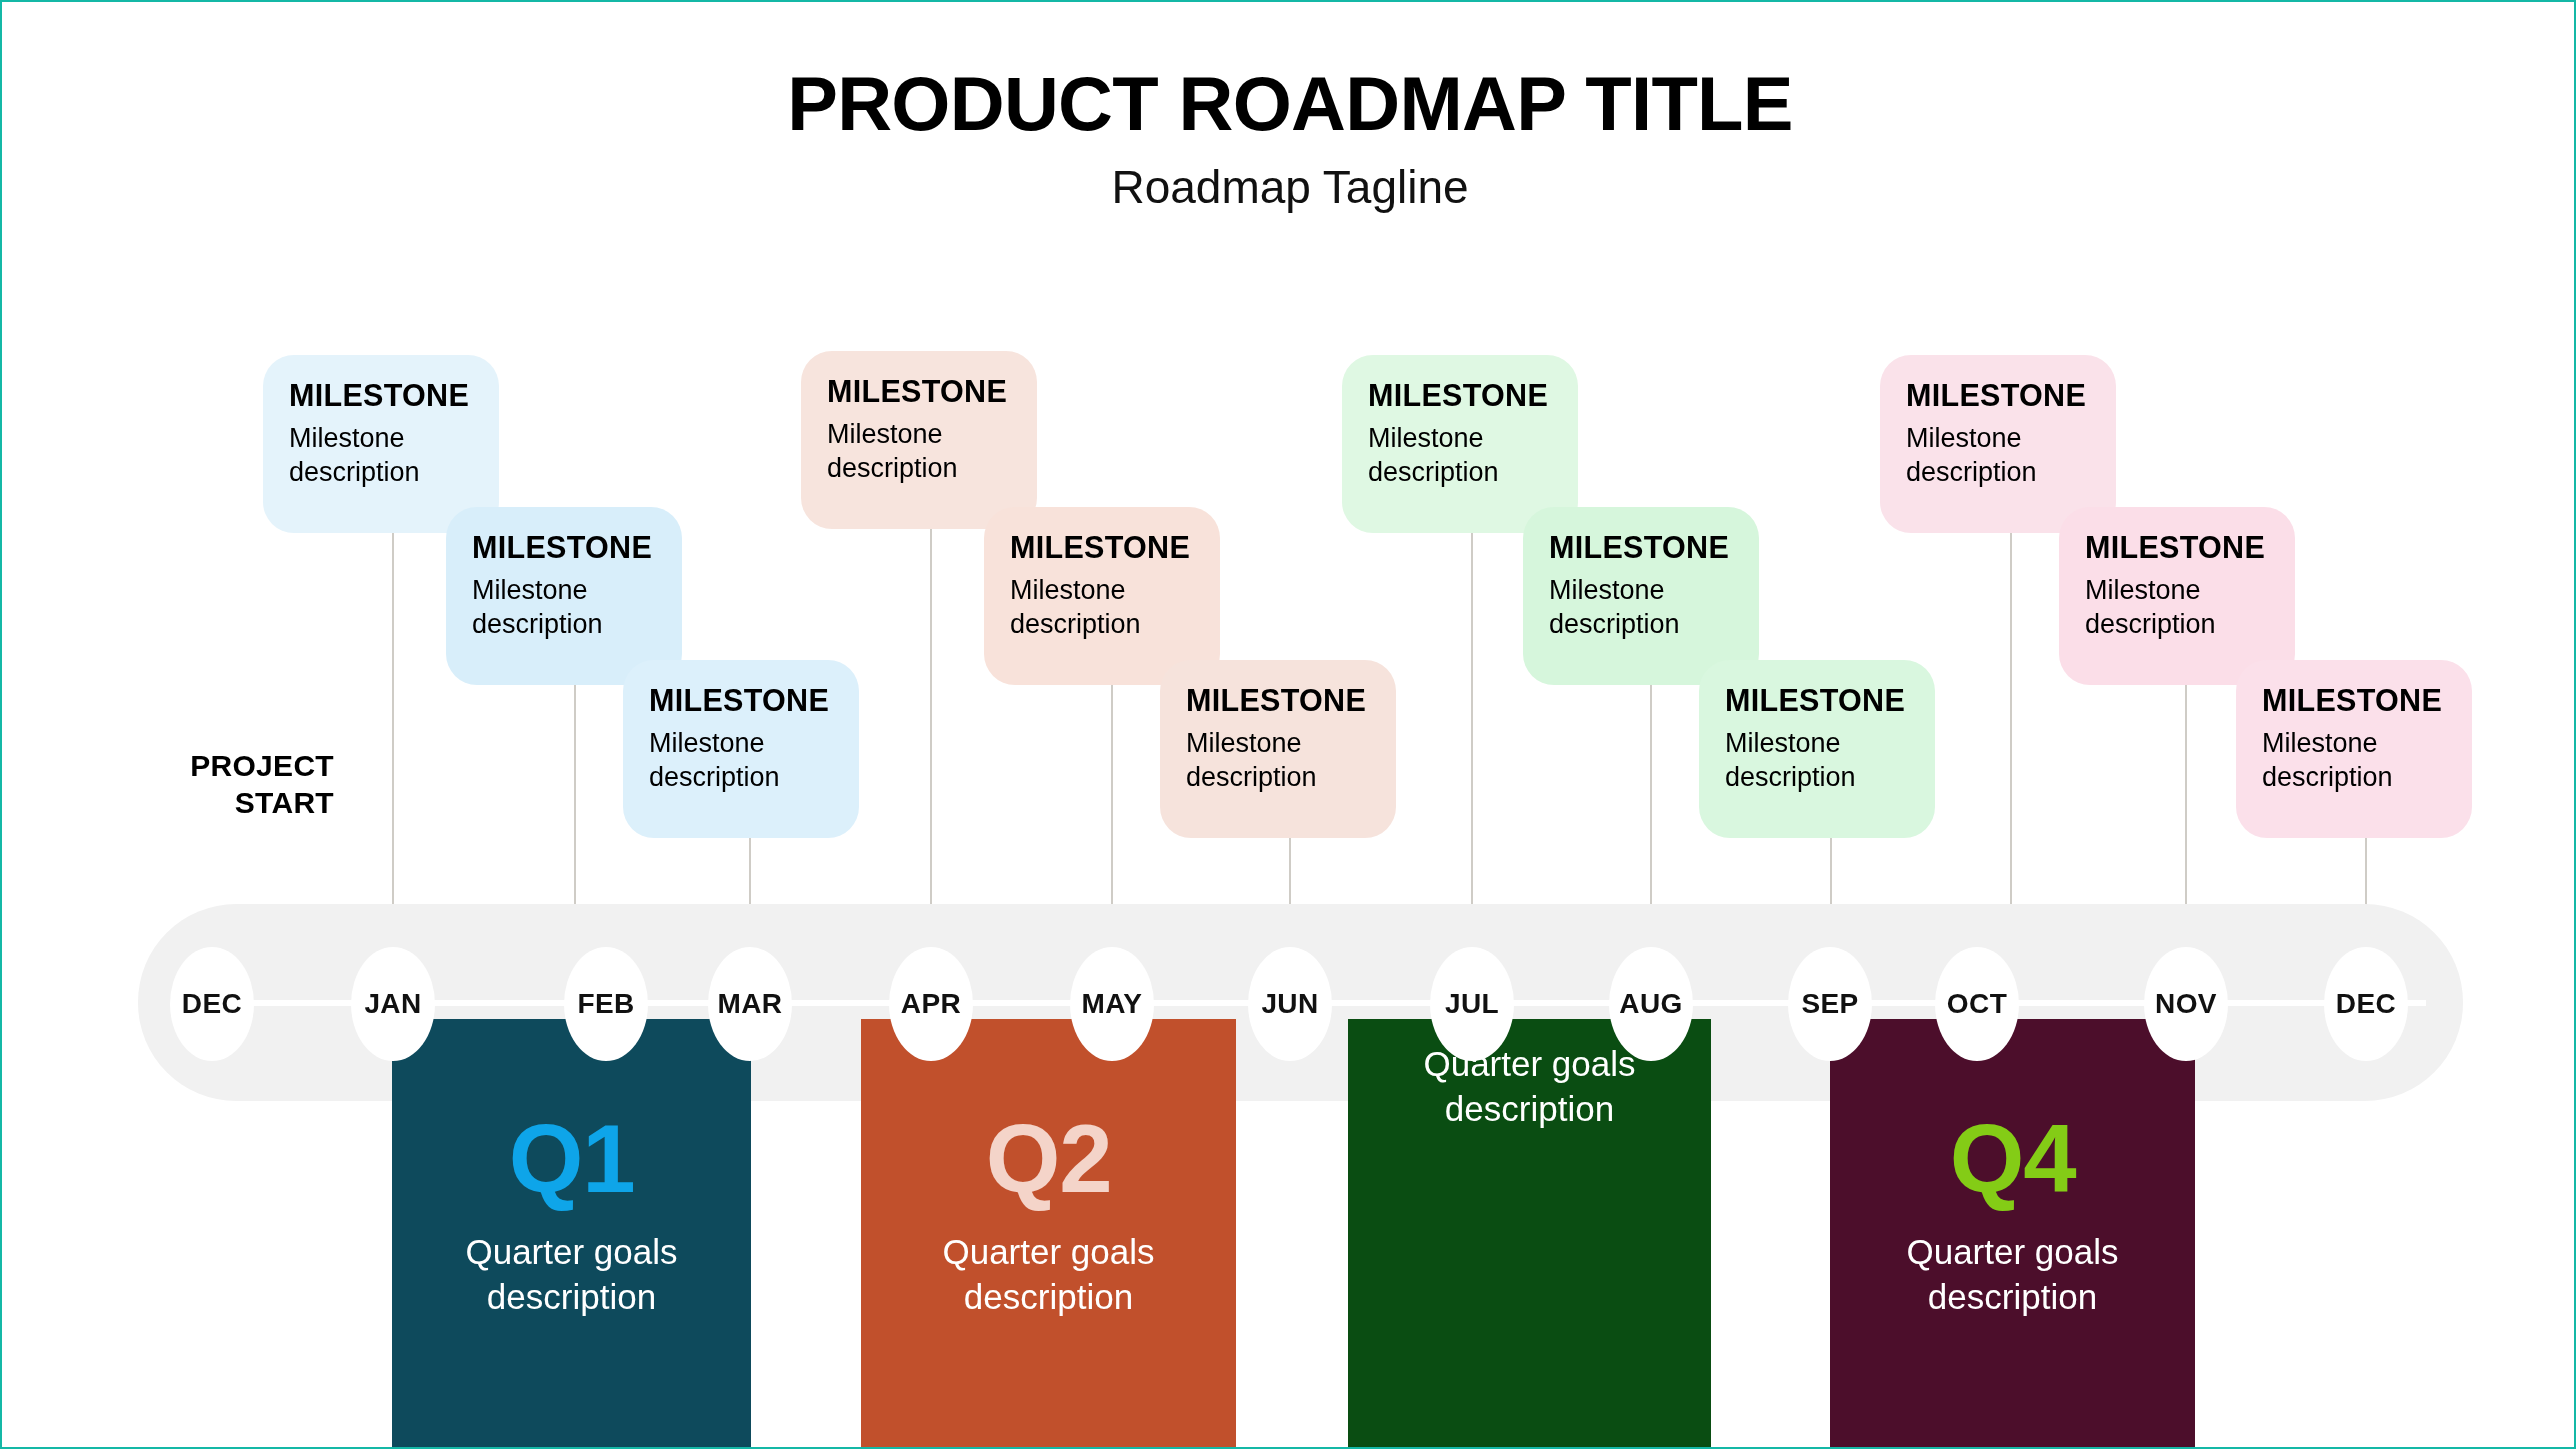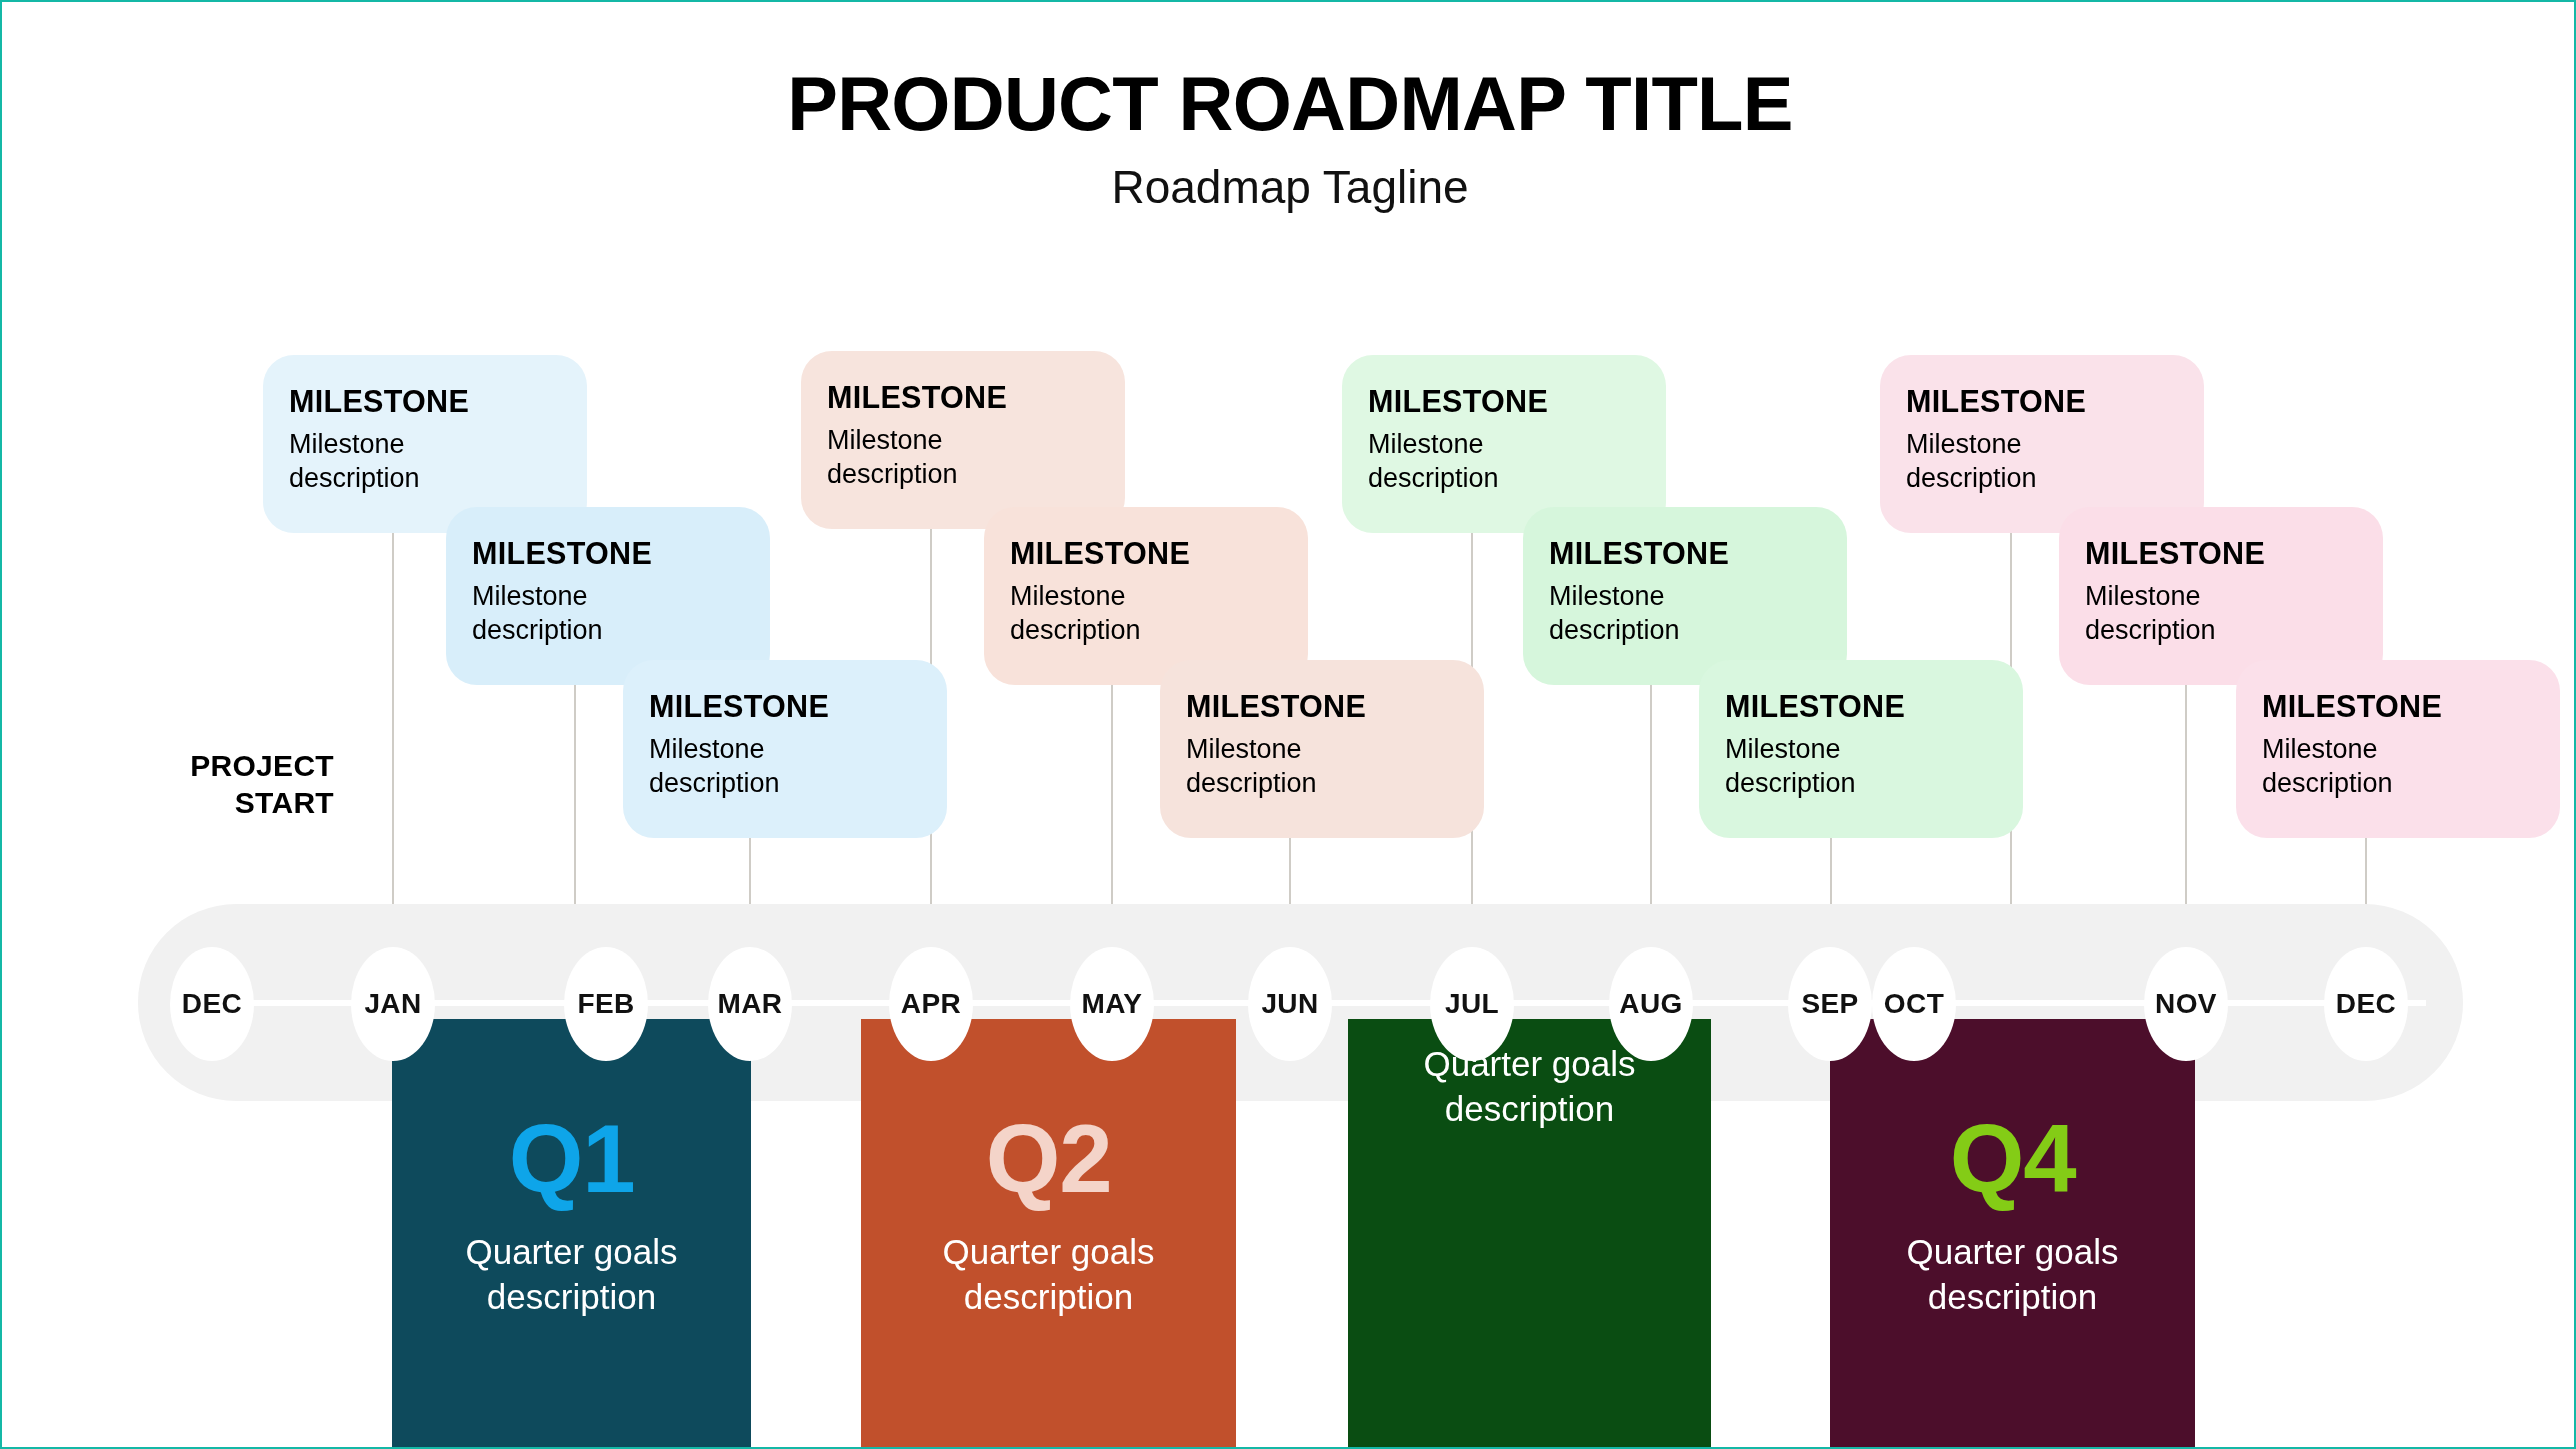--- a/index.html
+++ b/index.html
@@ -70,25 +70,25 @@
   }
   .connector {
     position: absolute;
     width: 2px;
     background: #cfccc6;
   }
 
   
   .ms-card {
     position: absolute;
-    width: 324px;
+    width: 236px;
     height: 178px;
     border-radius: 31px;
     box-sizing: border-box;
-    padding: 30px 23px 0 26px;
+    padding: 24px 23px 0 26px;
   }
   .ms-title {
     font-size: 30.5px;
     font-weight: bold;
     color: #000000;
     letter-spacing: 0.3px;
     line-height: 1.05;
     white-space: nowrap;
   }
   .ms-desc {
@@ -290,21 +290,21 @@
       </div>
       <div class="month" style="left: 1470px; top: 945px;">
         <span class="month-label">JUL</span>
       </div>
       <div class="month" style="left: 1649px; top: 945px;">
         <span class="month-label">AUG</span>
       </div>
       <div class="month" style="left: 1828px; top: 945px;">
         <span class="month-label">SEP</span>
       </div>
-      <div class="month" style="left: 1912px; top: 945px;">
+      <div class="month" style="left: 1975px; top: 945px;">
         <span class="month-label">OCT</span>
       </div>
       <div class="month" style="left: 2184px; top: 945px;">
         <span class="month-label">NOV</span>
       </div>
       <div class="month" style="left: 2364px; top: 945px;">
         <span class="month-label">DEC</span>
       </div>
     </div>
 

